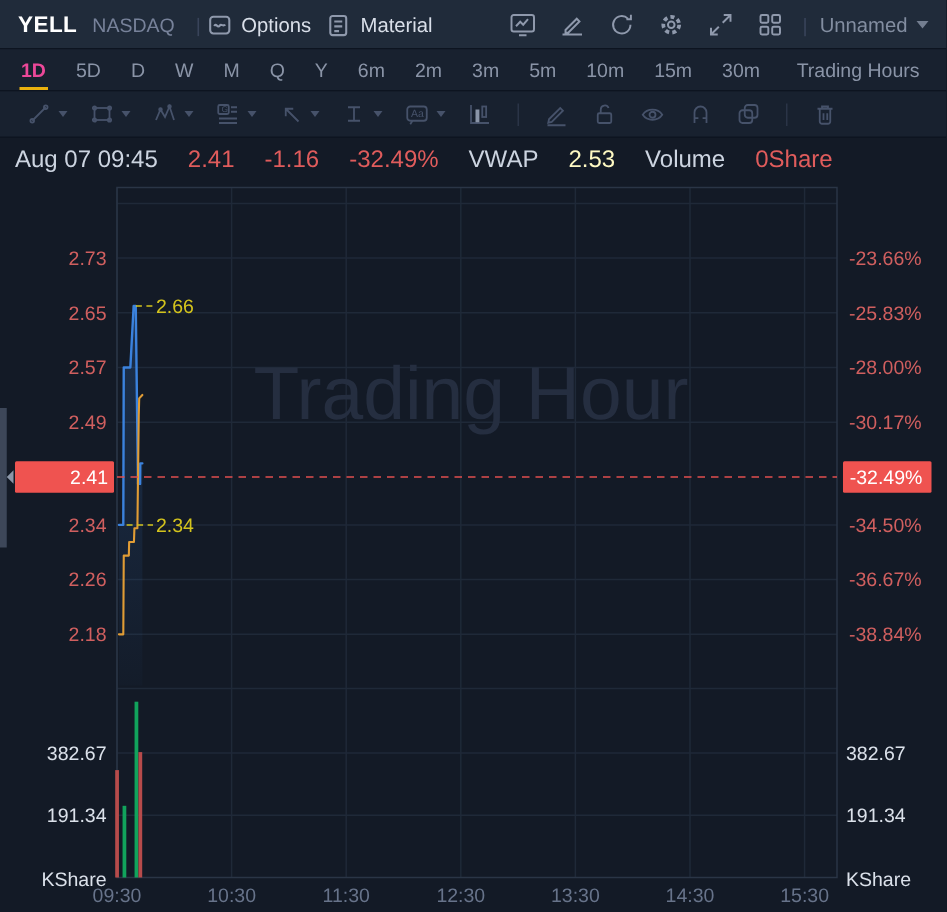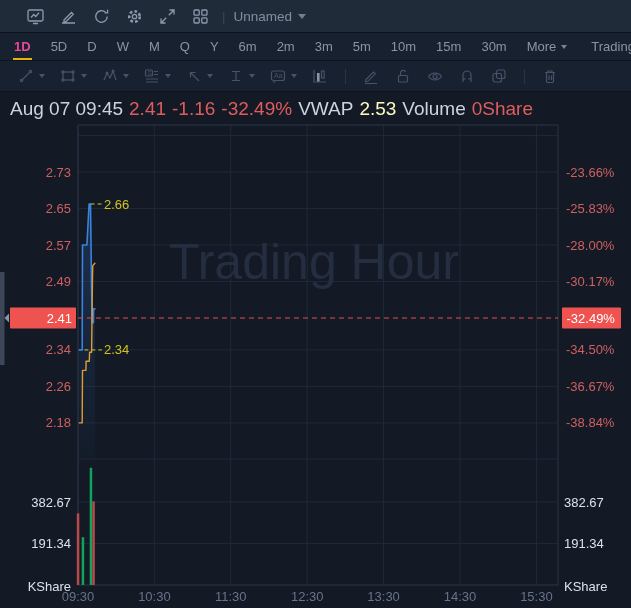--- a/index.html
+++ b/index.html
@@ -32,21 +32,21 @@
   .toolbar{height:31px;background:#18212f;border-bottom:1px solid #0d1420;display:flex;align-items:center;padding:0 10px}
   .tool{display:flex;align-items:center;margin:0 7px;gap:4px;cursor:pointer}
   .tool svg{stroke:#46526a;fill:none;stroke-width:1.2}
   .tool svg text{fill:#46526a;stroke:none;font-family:inherit}
   .caret-sm{width:0;height:0;border-left:3.5px solid transparent;border-right:3.5px solid transparent;border-top:4px solid #46526a;display:inline-block}
   .tsep{width:1px;height:15px;background:#2a3447;margin:0 9px}
 
   
   .chart-region{position:relative;height:516px;background:#131a26}
   #chart{position:absolute;left:0;top:0}
-  .legend{position:absolute;left:10px;top:6px;font-size:19px;display:flex;gap:6px;z-index:2;white-space:nowrap;pointer-events:none}
+  .legend{position:absolute;left:10px;top:6px;font-size:16px;display:flex;gap:20px;z-index:2;white-space:nowrap;pointer-events:none}
   .lg-white{color:#ccd4e0}.lg-red{color:#e05c5c}.lg-orange{color:#fef9c3}
 
   
   .gl{stroke:#1f2938;stroke-width:1}
   .pborder{fill:none;stroke:#2a3546;stroke-width:1}
   .price-line{fill:none;stroke:#3b82dd;stroke-width:1.6;stroke-linejoin:round;stroke-linecap:round}
   .vwap-line{fill:none;stroke:#e09c35;stroke-width:1.4;stroke-linejoin:round;stroke-linecap:round}
   .cur{stroke:#e14f4f;stroke-width:1;stroke-dasharray:5 4}
   .mkline{stroke:#d3c31d;stroke-width:1;stroke-dasharray:4 3}
   #chart text{font-family:"Liberation Sans","DejaVu Sans",sans-serif}
@@ -55,20 +55,39 @@
   .ax-gray{fill:#67738a;font-size:13px}
   .mk{fill:#d3c31d;font-size:13px}
   .wm{fill:#252e40;font-size:50px}
   .badge{fill:#ef5350}
   .badge-tx{fill:#ffffff;font-size:13px}
 </style>
 </head>
 <body>
 
 <div class="topbar">
+  <div class="tb-left">
+    <span class="sym">YELL</span>
+    <span class="exch">NASDAQ</span>
+    <span class="vsep">|</span>
+    <span class="tb-item">
+      <svg width="17" height="17" viewBox="0 0 16 16">
+          <rect x="2" y="3" width="12" height="10.5" rx="2"></rect>
+          <path d="M4.5,8.8 c1.2,-2.2 2.2,1.6 3.5,-0.3 c1,-1.5 2,1 3.5,-0.6"></path>
+        </svg>
+      <span>Options</span>
+    </span>
+    <span class="tb-item">
+      <svg width="17" height="17" viewBox="0 0 16 16">
+          <rect x="3" y="2.5" width="10" height="12" rx="1.5"></rect>
+          <path d="M5.5,6 h5 M5.5,9 h5 M5.5,12 h3"></path>
+        </svg>
+      <span>Material</span>
+    </span>
+  </div>
   <div class="tb-right">
     <span class="icon-btn">
       <svg width="19" height="19" viewBox="0 0 19 19">
           <rect x="2" y="3" width="15" height="11" rx="1.5"></rect>
           <path d="M5,10.5 l2.8,-3 2,2 3.2,-3.8 M7,16.5 h5"></path>
         </svg>
     </span>
     <span class="icon-btn">
       <svg width="19" height="19" viewBox="0 0 19 19">
           <path d="M3,16 H16 M5,13 L12.5,5.5 l1.8,1.8 L6.8,14.8 H5 Z"></path>
@@ -116,24 +135,20 @@
     <span class="tf-item">M</span>
     <span class="tf-item">Q</span>
     <span class="tf-item">Y</span>
     <span class="tf-item">6m</span>
     <span class="tf-item">2m</span>
     <span class="tf-item">3m</span>
     <span class="tf-item">5m</span>
     <span class="tf-item">10m</span>
     <span class="tf-item">15m</span>
     <span class="tf-item">30m</span>
-    <span class="tf-item">
-        <span>More</span>
-        <i class="caret"></i>
-      </span>
   </div>
   <span class="tf-session">
     <span>Trading Hours</span>
 
   </span>
 </div>
 
 <div class="toolbar">
   <span class="tool">
     <svg width="18" height="18" viewBox="0 0 18 18">

